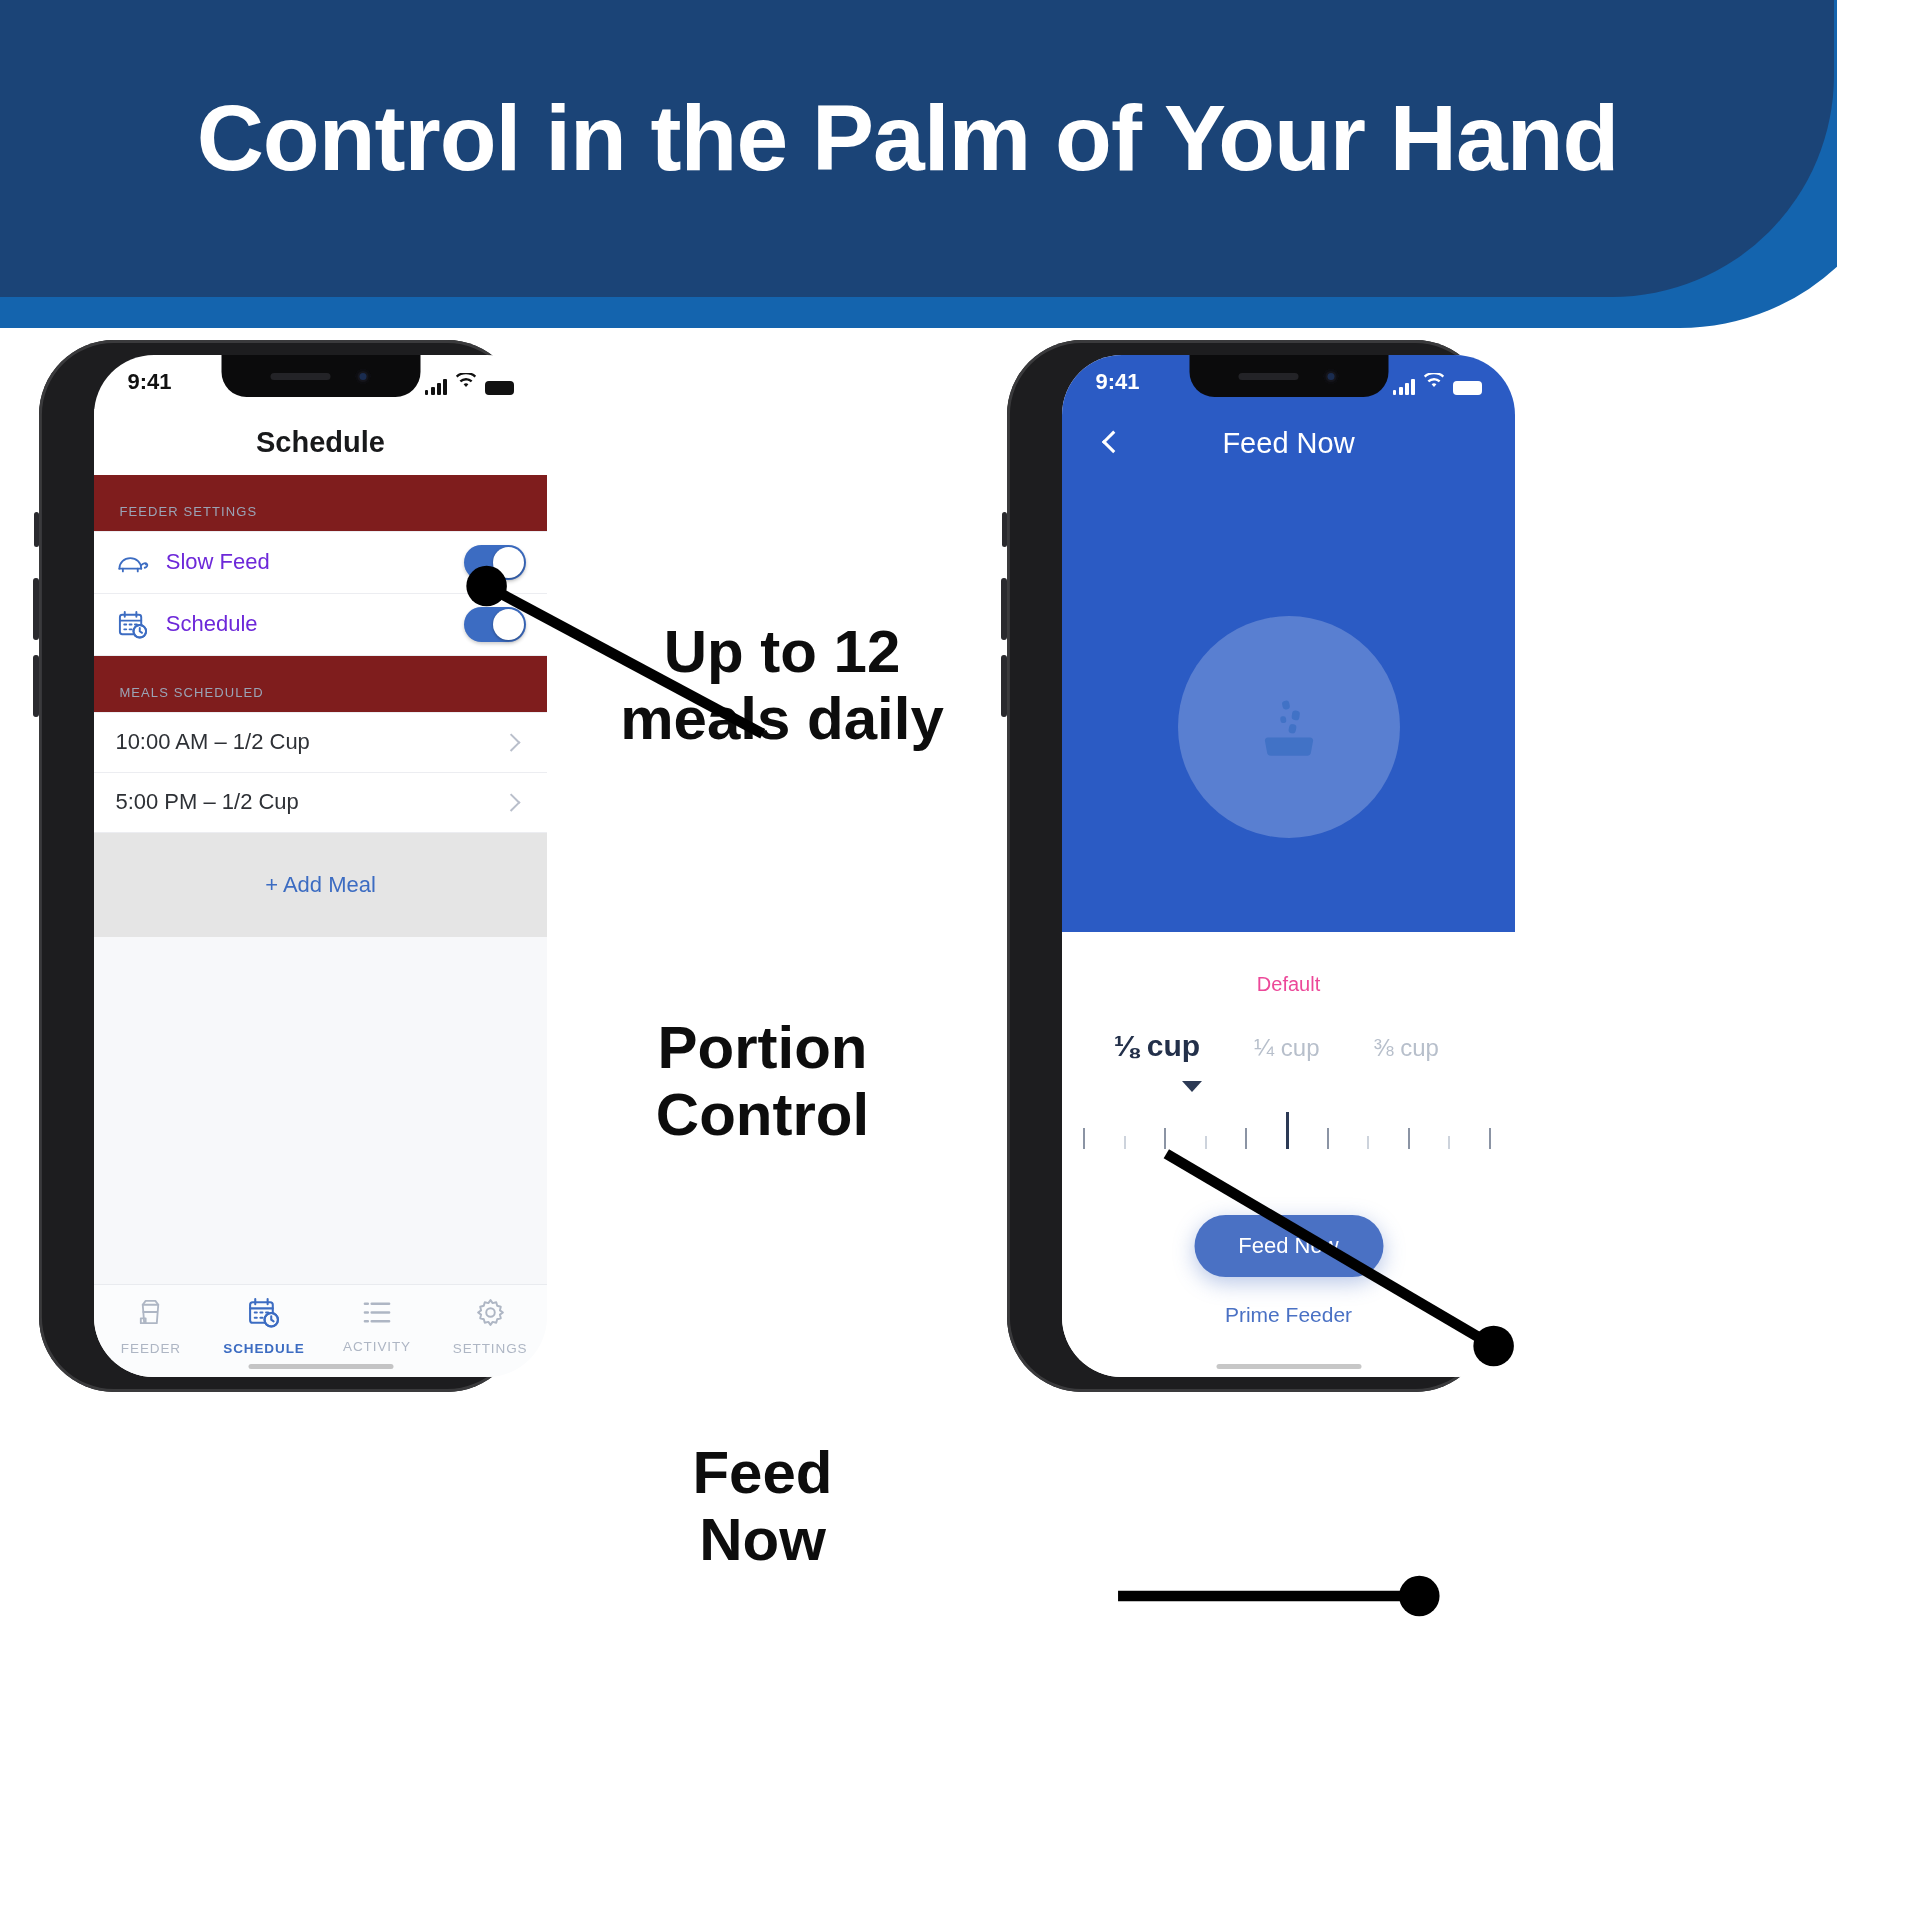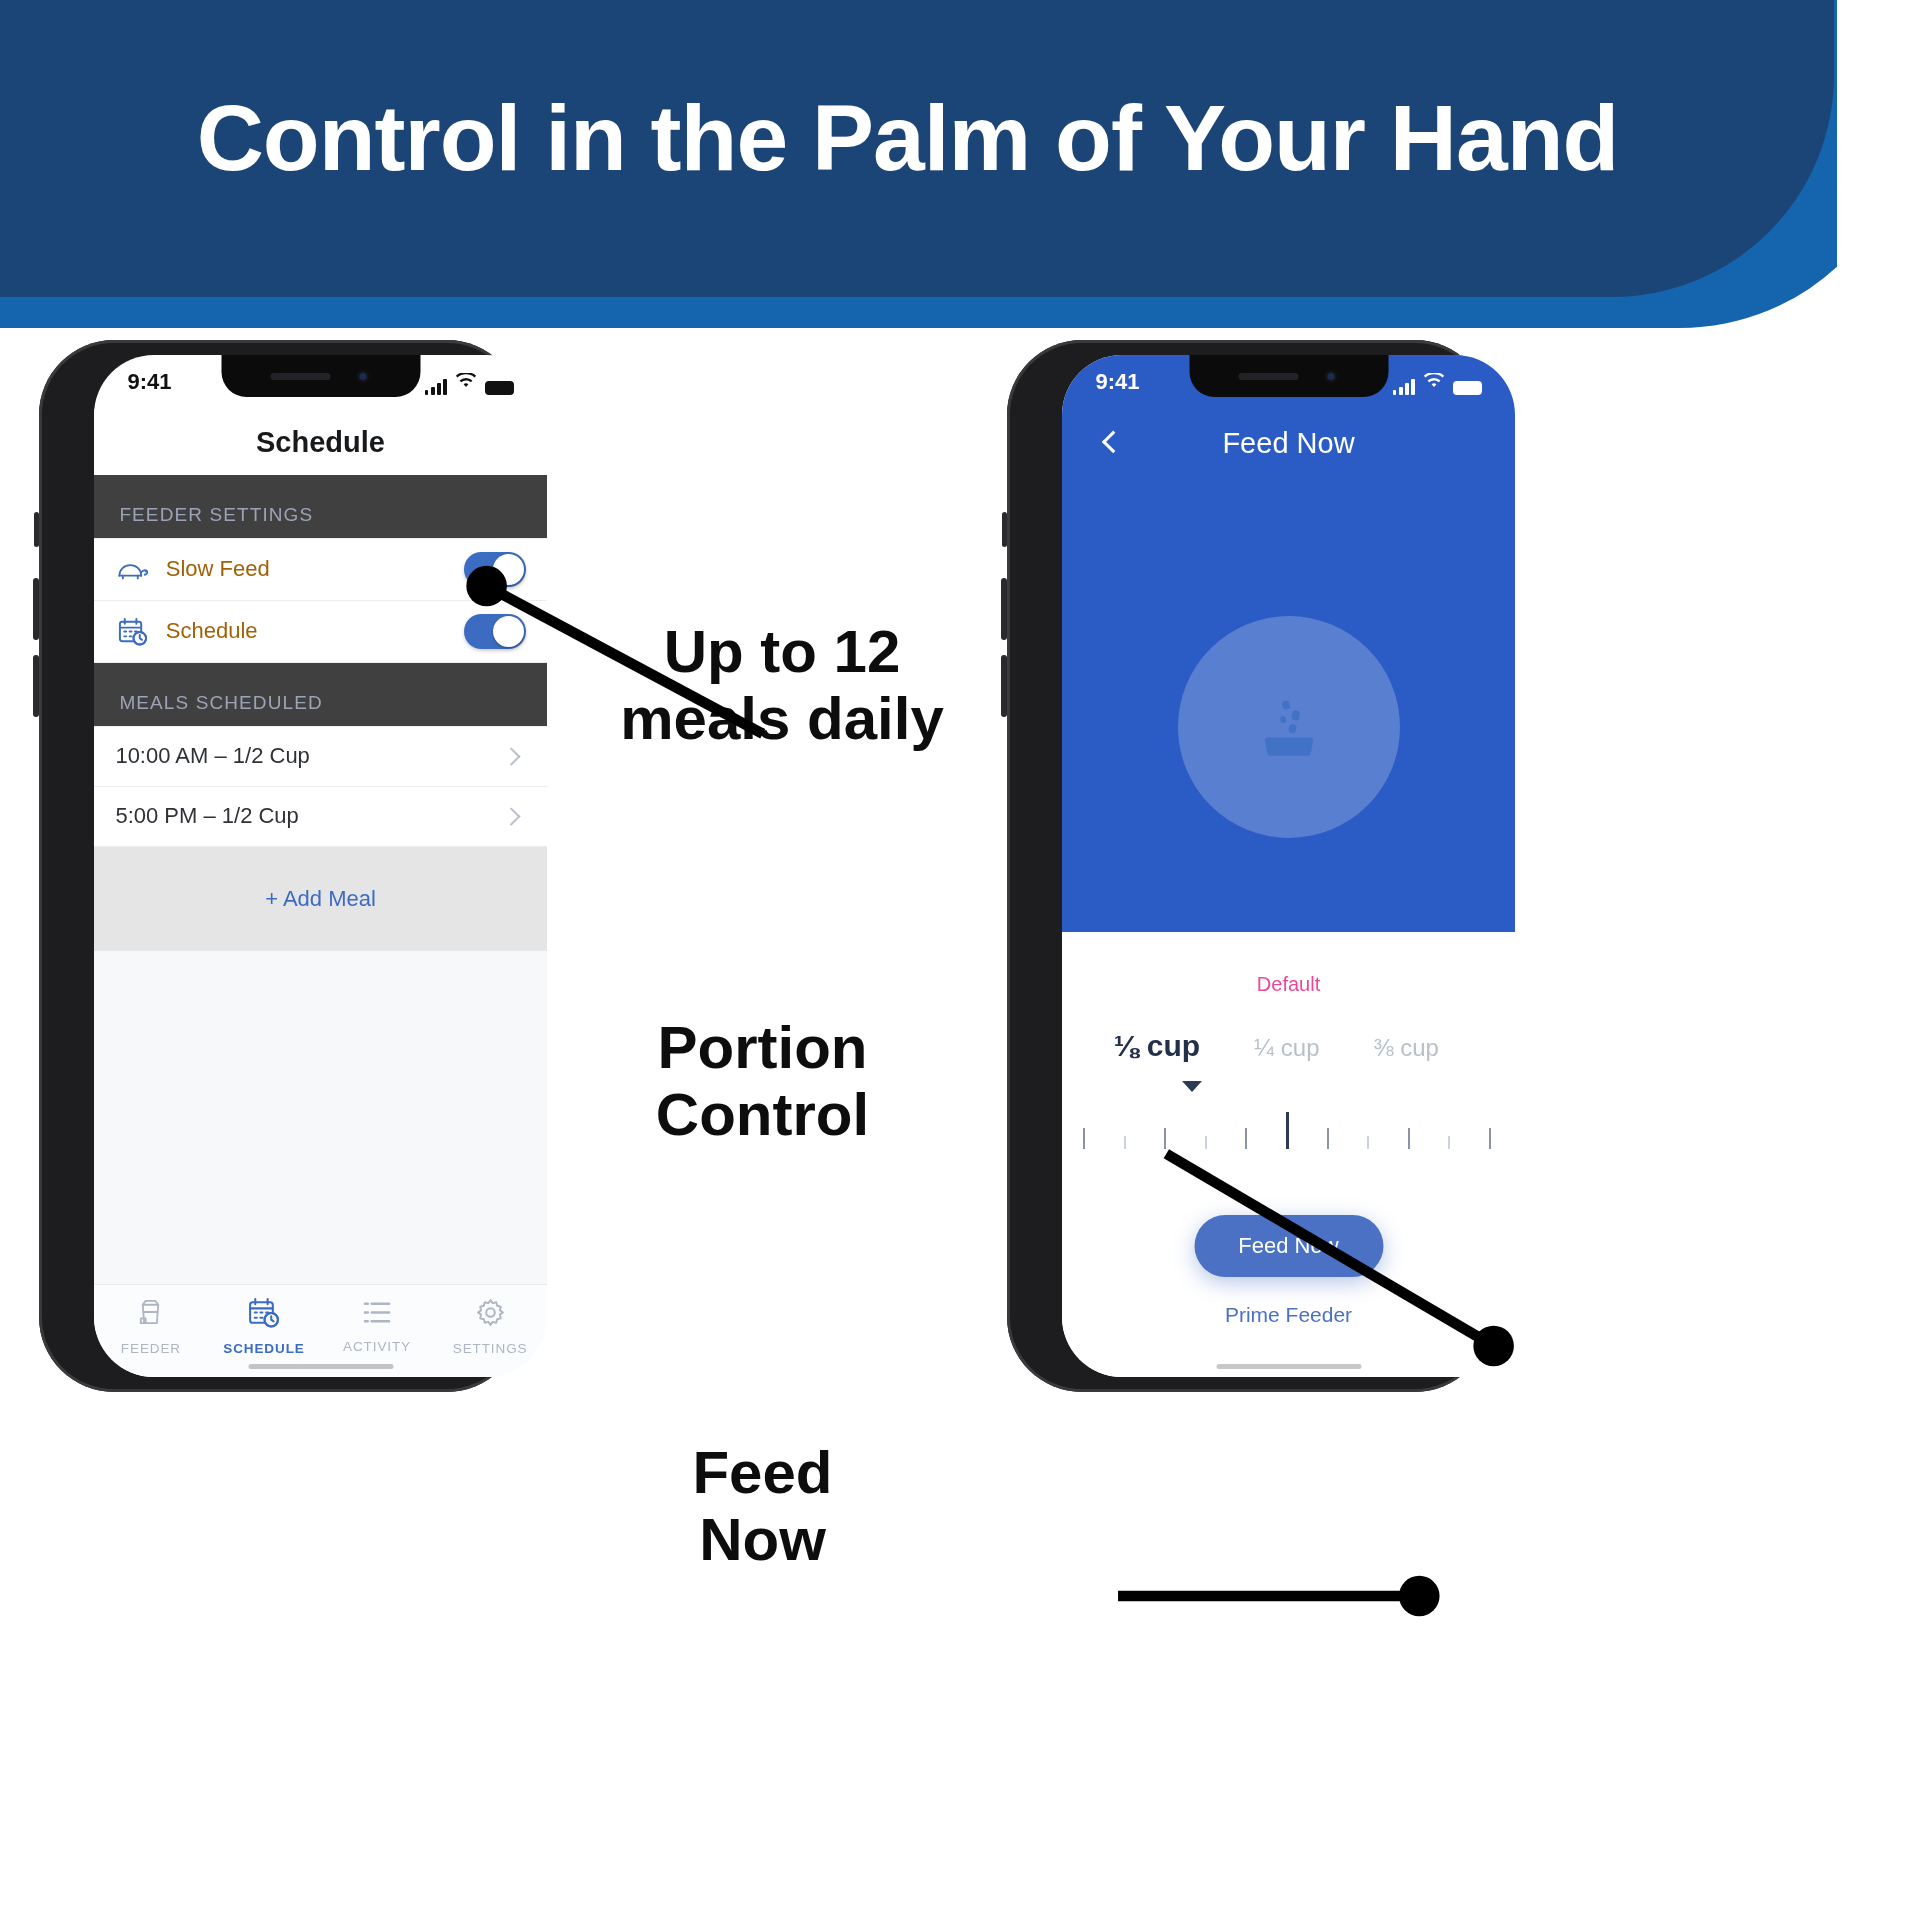--- a/index.html
+++ b/index.html
@@ -89,35 +89,35 @@
     position: absolute; top: 54px; left: 0; right: 0; height: 66px;
     display: flex; align-items: center; justify-content: center;
     background: #fff; z-index: 20;
   }
   #nav-left-title { font-size: 29px; font-weight: bold; color: #18191b; }
 
   #left-body { position: absolute; top: 120px; left: 0; right: 0; bottom: 93px;
                background: #f7f8fa; overflow: hidden; }
   .sec-head {
     padding: 29px 25px 11.6px 25px;
-    font-size: 19px; letter-spacing: 1.1px;
-    color: #9aa4b6; background: #404040;
+    font-size: 13px; letter-spacing: 1.1px;
+    color: #9aa4b6; background: #7f1d1d;
     border-bottom: 1px solid #eceef2;
   }
   .row {
     background: #ffffff;
     height: 62px;
     display: flex; align-items: center;
     padding: 0 21px 0 21px;
     border-bottom: 1px solid #ecedf1;
     position: relative;
   }
   .row .ico { width: 35px; height: 35px; margin-right: 15.4px; flex: 0 0 35px;
               display: flex; align-items: center; justify-content: center; }
-  .row .label { font-size: 22px; color: #a16207; flex: 1; }
+  .row .label { font-size: 22px; color: #6d28d9; flex: 1; }
   .toggle {
     width: 62px; height: 35px; border-radius: 17.4px; background: #3c6cc2;
     position: relative; flex: 0 0 62px;
     box-shadow: 0 1.9px 3.9px rgba(0,0,0,.20);
   }
   .toggle .knob {
     position: absolute; right: 1.9px; top: 1.9px; width: 31px; height: 31px;
     border-radius: 50%; background: #fff; box-shadow: 0 1px 2.9px rgba(0,0,0,.35);
   }
   .meal-row { background:#fff; height: 60px; display:flex; align-items:center;

